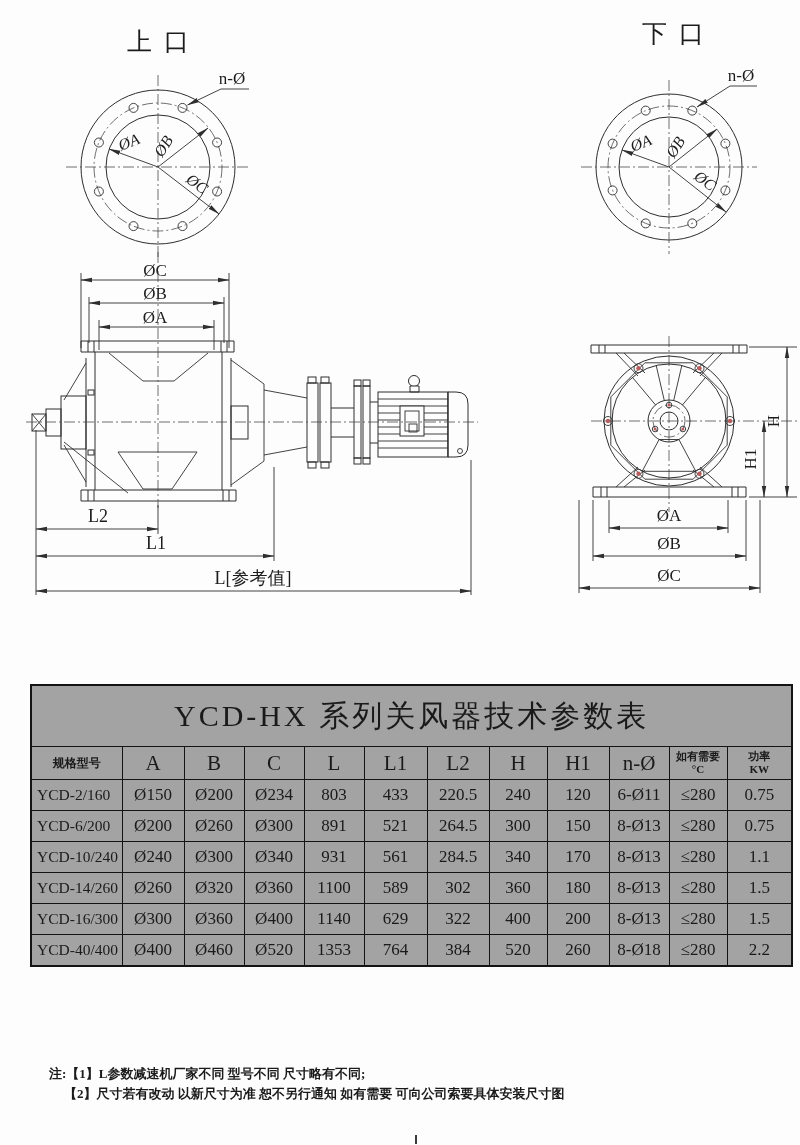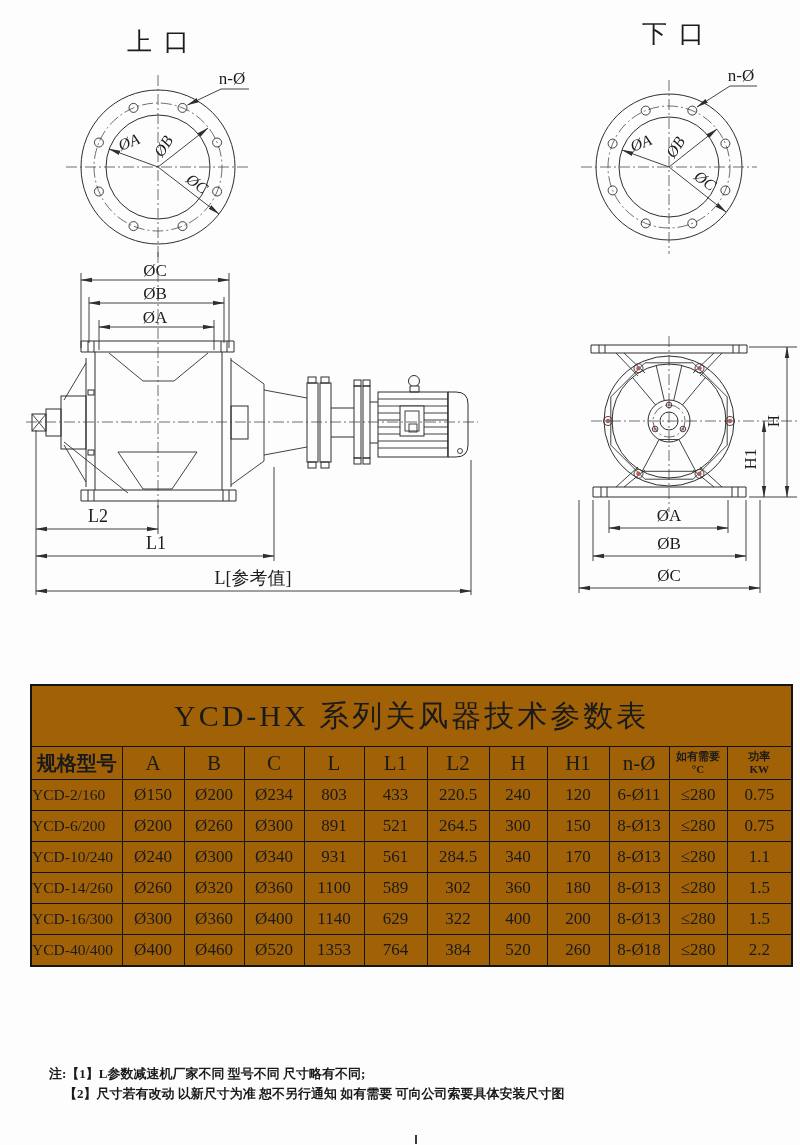--- a/index.html
+++ b/index.html
@@ -7,30 +7,30 @@
        font-family:"Liberation Serif",serif;color:#1a1a1a;overflow:hidden;}
   .page{position:absolute;left:16px;top:0;width:800px;height:978px;}
   svg{position:absolute;left:0;top:0;}
   svg text{font-family:"Liberation Serif",serif;fill:#1c1c1c;}
   svg .ln{stroke:#2e2e2e;stroke-width:1;fill:none;}
   svg .thin{stroke:#2e2e2e;stroke-width:0.9;fill:none;}
   svg .cl{stroke:#4a4a4a;stroke-width:0.8;fill:none;stroke-dasharray:11,3,2,3;}
   svg .whitefill{fill:#fdfdfd;stroke:#2e2e2e;stroke-width:1;}
   
   .spec-table{position:absolute;left:14px;top:684px;width:761px;
-      border-collapse:collapse;table-layout:fixed;background:#a16207;}
+      border-collapse:collapse;table-layout:fixed;background:#a3a3a3;}
   .spec-table td,.spec-table th{border:1.6px solid #141414;padding:0;
       text-align:center;vertical-align:middle;font-weight:normal;overflow:hidden;}
   .spec-table{border:2.2px solid #141414;}
   .title-cell{height:60px;font-size:30px;letter-spacing:3px;}
   .hdr-row th{height:32px;font-size:21px;}
-  .hdr-row th.hdr-model{font-size:20px;font-weight:bold;}
+  .hdr-row th.hdr-model{font-size:12px;font-weight:bold;}
   .hdr-row th.hdr-sm div{font-size:11px;font-weight:bold;line-height:1.15;}
   .data-row td{height:30px;font-size:17px;}
-  .data-row td.cell-model{text-align:left;font-size:15.5px;}
+  .data-row td.cell-model{text-align:left;padding-left:5px;font-size:15.5px;}
   
   .notes{position:absolute;left:33px;top:1064px;font-size:13px;font-weight:bold;
       line-height:20px;white-space:nowrap;}
   .notes .n2{margin-left:15px;}
   .page-mark{position:absolute;left:399px;top:1135px;width:2px;height:9px;background:#3a3a3a;}
 </style>
 </head>
 <body>
 
 <div class="page">

